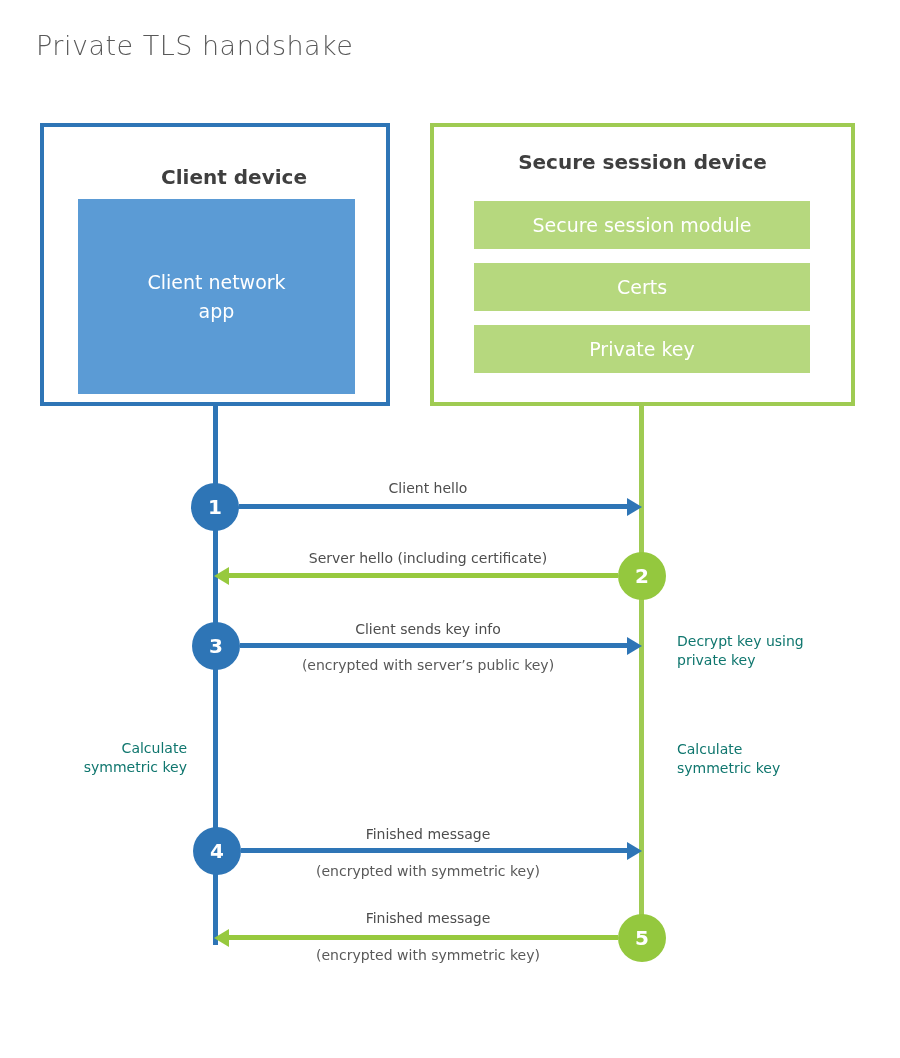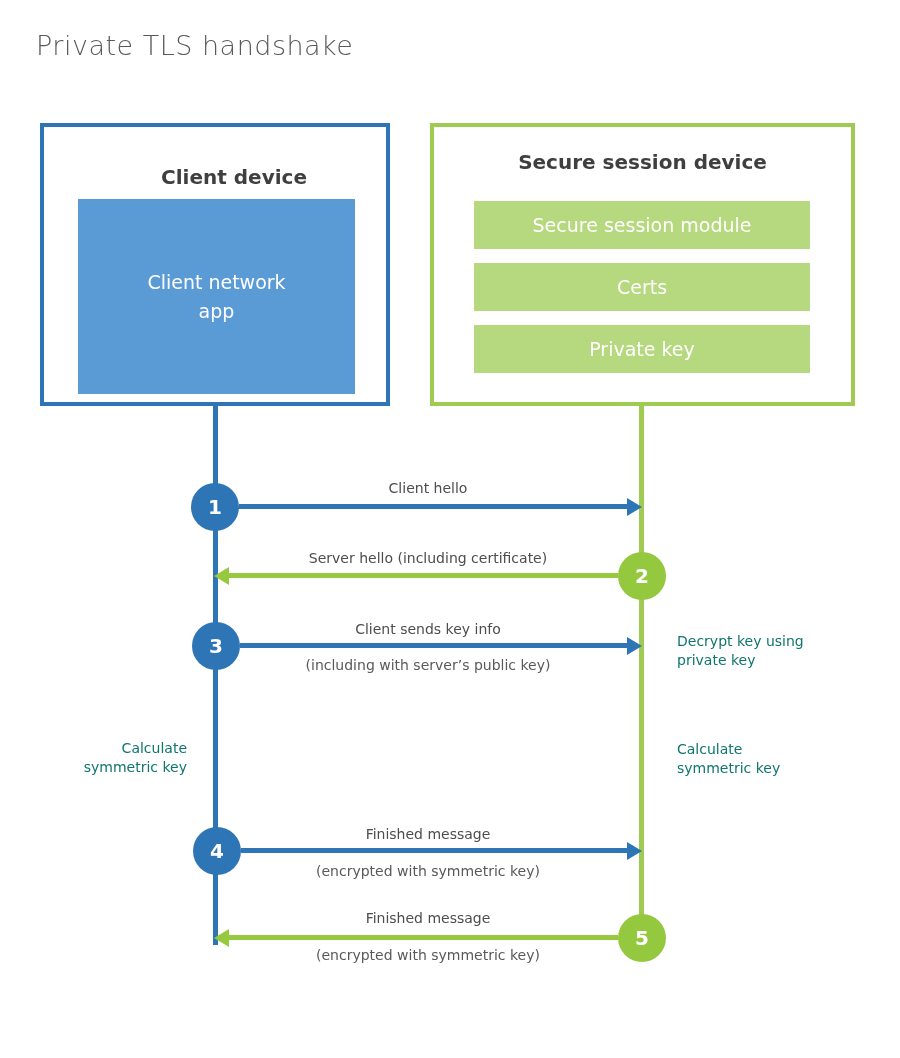--- a/index.html
+++ b/index.html
@@ -154,21 +154,21 @@
   <div class="arrow-label" style="left:228px;top:550px;width:400px;">Server hello (including certificate)</div>
   <div class="hline green" style="left:229px;top:573px;width:389px;"></div>
   <div class="arrowhead left green" style="left:214px;top:567px;"></div>
   <div class="circle green" style="left:618px;top:552px;">
     <span>2</span>
   </div>
 
   <div class="arrow-label" style="left:238px;top:621px;width:380px;">Client sends key info</div>
   <div class="hline blue" style="left:240px;top:643px;width:387px;"></div>
   <div class="arrowhead right blue" style="left:627px;top:637px;"></div>
-  <div class="arrow-sublabel" style="left:238px;top:657px;width:380px;">(including with server’s public key)</div>
+  <div class="arrow-sublabel" style="left:238px;top:657px;width:380px;">(encrypted with server’s public key)</div>
   <div class="circle blue" style="left:192px;top:622px;">
     <span>3</span>
   </div>
 
   <div class="side-note right-align" style="left:37px;top:739px;width:150px;">Calculate
 symmetric key</div>
   <div class="side-note" style="left:677px;top:632px;width:150px;">Decrypt key using
 private key</div>
   <div class="side-note" style="left:677px;top:740px;width:150px;">Calculate
 symmetric key</div>

